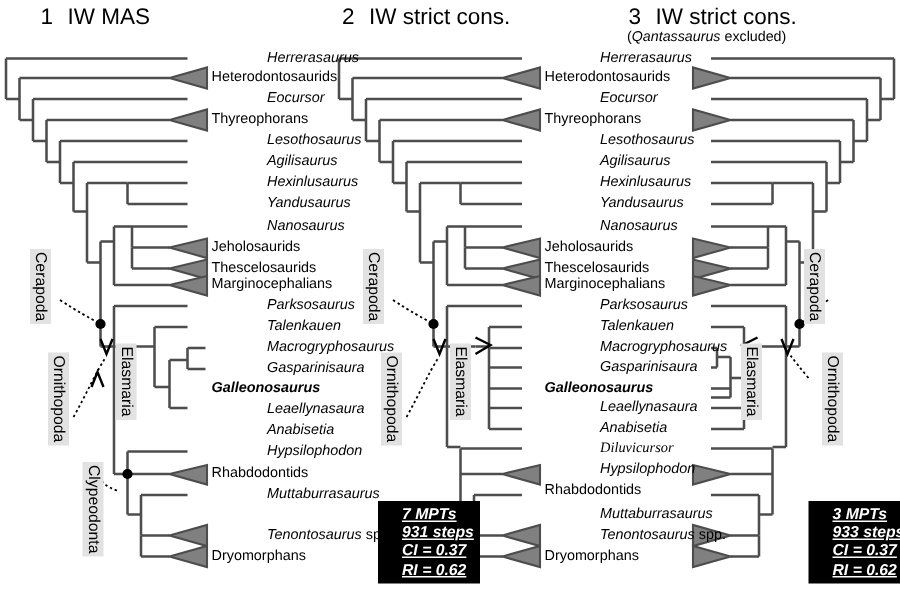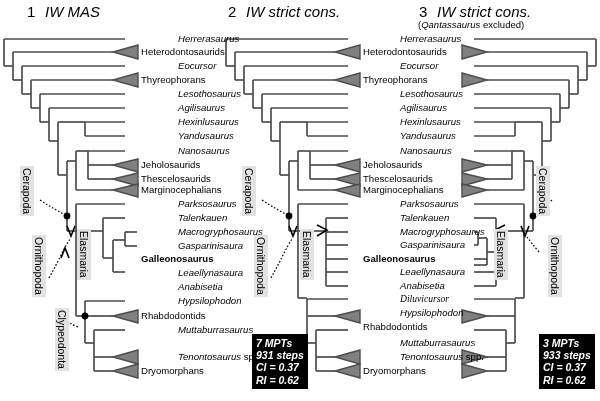--- a/index.html
+++ b/index.html
@@ -2,34 +2,34 @@
 <html><head>
 <meta charset="utf-8">
 <style>
   html,body{margin:0;padding:0;background:#fff;}
   body{width:600px;height:401px;position:relative;overflow:hidden;
        font-family:"Liberation Sans",sans-serif;color:#000;}
   .fig{position:absolute;left:0;top:0;width:600px;height:401px;}
   svg{position:absolute;left:0;top:0;width:600px;height:401px;}
 
   .hdr-num{position:absolute;font-size:15px;font-weight:400;color:#000;white-space:nowrap;}
-  .hdr-title{position:absolute;font-size:15px;font-weight:400;color:#000;white-space:nowrap;font-style:italic;}
+  .hdr-title{position:absolute;font-size:15px;font-weight:400;color:#000;white-space:nowrap;}
   .hdr-sub{position:absolute;font-size:9.5px;color:#000;white-space:nowrap;text-align:center;}
   .hdr-sub i{font-style:italic;}
 
   .taxon{position:absolute;font-size:9.6px;line-height:10px;white-space:nowrap;color:#000;}
   .taxon.it{font-style:italic;margin-left:37px;}
-  .taxon.bd{font-weight:bold;}
+  .taxon.bd{font-weight:bold;font-style:italic;}
 
   .clade{position:absolute;font-size:10.5px;color:#000;background:#e2e2e2;
          padding:1px 2px;white-space:nowrap;transform-origin:0 0;letter-spacing:0px;}
 
   .stats{position:absolute;background:#000;color:#fff;font-size:10.5px;
-         font-weight:bold;font-style:italic;line-height:12.2px;padding:3px 4px 3px 4px;
-         white-space:nowrap;}
+         font-weight:bold;font-style:italic;line-height:12.2px;padding:3px 4px 3px 16px;
+         white-space:nowrap;text-decoration:underline;}
 </style>
 </head>
 <body>
 
 <div class="fig">
 
 <svg viewBox="0 0 600 401">
   <defs>
     <style>
       .ln{stroke:#4d4d4d;stroke-width:1.7;fill:none;stroke-linecap:butt;}

